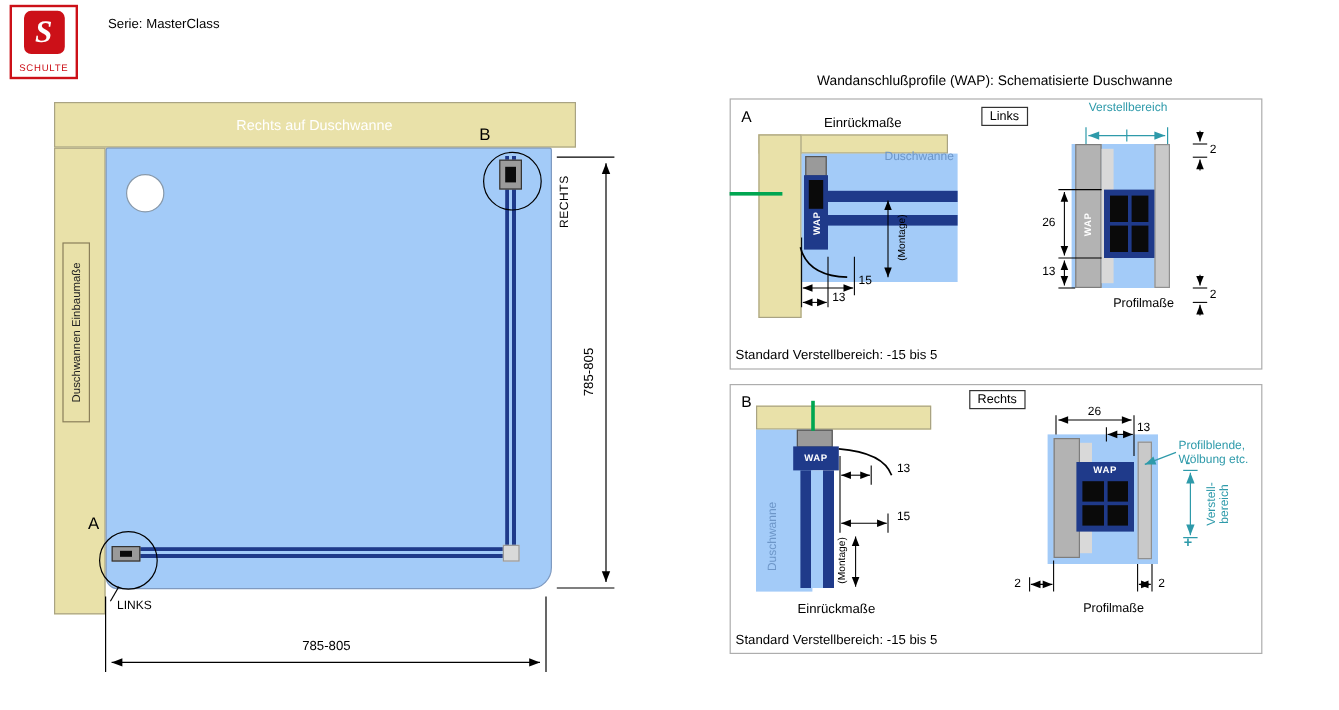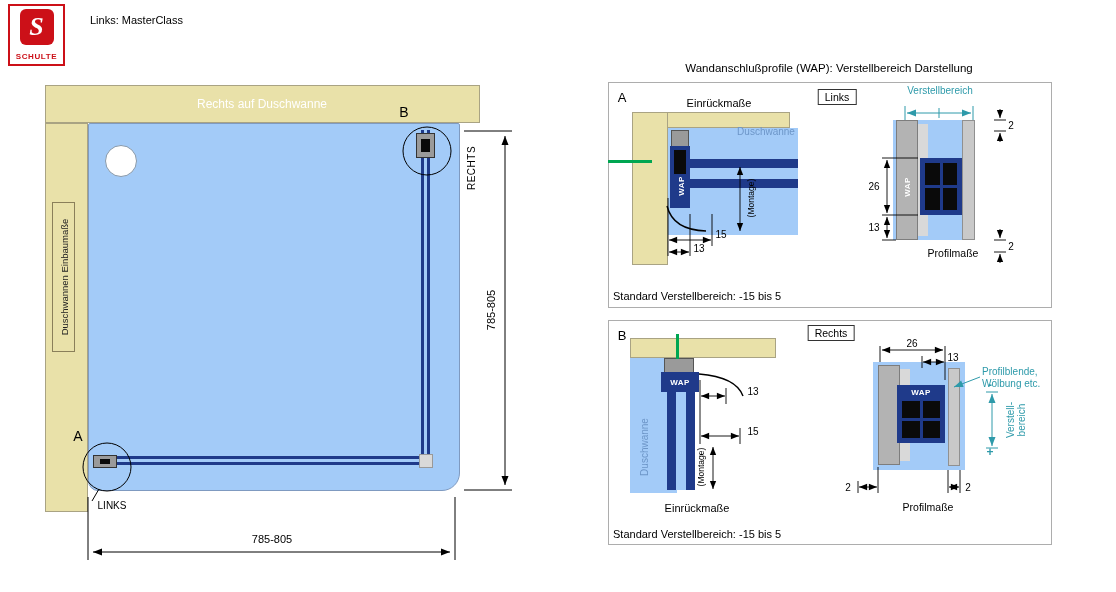--- a/index.html
+++ b/index.html
@@ -13,41 +13,41 @@
   .tan{background:#e9e1a9;border:1px solid #a9a383}
   .blue{background:#a3cbf8}
   .navy{background:#1f3a8a}
   .graybar{background:#b3b3b3;border:1px solid #7d7d7d}
   .cover{background:#c9c9c9;border:1px solid #909090}
   .tag{border:1px solid #333;background:#fff;padding:1px 6px;font-size:10.5px}
   .teal{color:#2e9aaa}
   .wap-txt{color:#fff;font-weight:bold;font-size:8px;letter-spacing:.5px}
   .logo{border:2px solid #cc1018;background:#fff;display:flex;flex-direction:column;align-items:center;justify-content:space-between;padding:3px 2px;z-index:40}
   .logo-tile{width:34px;height:36px;background:#cc1018;border-radius:6px;color:#fff;display:flex;align-items:center;justify-content:center;font-size:26px;font-weight:bold;font-style:italic;font-family:"Liberation Serif",serif}
-  .logo-brand{color:#cc1018;font-size:8px;font-weight:bold;letter-spacing:.6px}
+  .logo-brand{color:#cc1018;font-size:8px;font-weight:normal;letter-spacing:.6px}
   .stripe-v{background:linear-gradient(90deg,#1f3a8a 0 3px,#a3cbf8 3px 6px,#1f3a8a 6px 9px)}
   .stripe-h{background:linear-gradient(180deg,#1f3a8a 0 3px,#a3cbf8 3px 6px,#1f3a8a 6px 9px)}
   .bars-h{background:linear-gradient(180deg,#1f3a8a 0 9px,#a3cbf8 9px 20px,#1f3a8a 20px 29px)}
   .bars-v{background:linear-gradient(90deg,#1f3a8a 0 9px,#a3cbf8 9px 19px,#1f3a8a 19px 28px)}
   .grid{position:absolute;display:grid;grid-template-columns:1fr 1fr;grid-template-rows:1fr 1fr;gap:3px}
   .grid>div{background:#0a0a0a}
   .inner-black{position:absolute;background:#0a0a0a}
 </style>
 </head>
 <body>
 
 <div class="page">
 
   <div class="shape logo" style="left:8px;top:4px;width:57px;height:62px;">
     <div class="logo-tile">
       <span>S</span>
     </div>
     <div class="logo-brand">SCHULTE</div>
   </div>
-  <div class="lbl" style="left:90px;top:14px;font-size:11px;">Links: MasterClass</div>
+  <div class="lbl" style="left:90px;top:14px;font-size:11px;">Serie: MasterClass</div>
 
   <div class="shape tan" style="left:45px;top:85px;width:435px;height:38px;"></div>
   <div class="shape tan" style="left:45px;top:123px;width:43px;height:389px;"></div>
   <div class="shape blue" style="left:88px;top:123px;width:372px;height:368px;border:1px solid #7f9ac0;border-radius:2px 2px 18px 10px;"></div>
   <div class="shape" style="left:105px;top:145px;width:32px;height:32px;background:#fff;border:1px solid #8899aa;border-radius:50%;"></div>
   <div class="shape tan" style="left:52px;top:202px;width:23px;height:150px;border:1px solid #8a7f5a;"></div>
   <div class="shape stripe-v" style="left:421px;top:130px;width:9px;height:326px;"></div>
   <div class="shape stripe-h" style="left:95px;top:456px;width:326px;height:9px;"></div>
   <div class="shape" style="left:419px;top:454px;width:14px;height:14px;background:#d9d9d9;border:1px solid #999;z-index:5;"></div>
   <div class="shape" style="left:416px;top:133px;width:19px;height:25px;background:#9a9a9a;border:1px solid #333;z-index:6;">
@@ -179,21 +179,21 @@
 
   <div class="lbl ctr" style="left:262px;top:104px;color:#fff;font-size:12px;">Rechts auf Duschwanne</div>
   <div class="lbl ctr-v" style="left:64px;top:277px;font-size:9.5px;color:#222;">Duschwannen Einbaumaße</div>
   <div class="lbl ctr" style="left:404px;top:112px;font-size:14px;">B</div>
   <div class="lbl ctr" style="left:78px;top:436px;font-size:14px;">A</div>
   <div class="lbl ctr-v" style="left:471px;top:168px;font-size:10px;letter-spacing:.5px;">RECHTS</div>
   <div class="lbl ctr" style="left:112px;top:505px;font-size:10px;">LINKS</div>
   <div class="lbl ctr-v" style="left:491px;top:310px;font-size:11px;">785-805</div>
   <div class="lbl ctr" style="left:272px;top:539px;font-size:11px;">785-805</div>
 
-  <div class="lbl ctr" style="left:829px;top:68px;font-size:11.5px;">Wandanschlußprofile (WAP): Verstellbereich Darstellung</div>
+  <div class="lbl ctr" style="left:829px;top:68px;font-size:11.5px;">Wandanschlußprofile (WAP): Schematisierte Duschwanne</div>
 
   <div class="lbl ctr" style="left:622px;top:97px;font-size:13px;">A</div>
   <div class="lbl ctr" style="left:719px;top:103px;font-size:11px;">Einrückmaße</div>
   <div class="lbl ctr tag" style="left:837px;top:97px;">Links</div>
   <div class="lbl ctr teal" style="left:940px;top:90px;font-size:10px;">Verstellbereich</div>
   <div class="lbl ctr" style="left:766px;top:131px;color:#6d96c8;font-size:10px;">Duschwanne</div>
   <div class="lbl ctr-v wap-txt" style="left:681px;top:186px;">WAP</div>
   <div class="lbl ctr-v" style="left:751px;top:198px;font-size:8.5px;">(Montage)</div>
   <div class="lbl ctr" style="left:721px;top:234px;">15</div>
   <div class="lbl ctr" style="left:699px;top:248px;">13</div>

